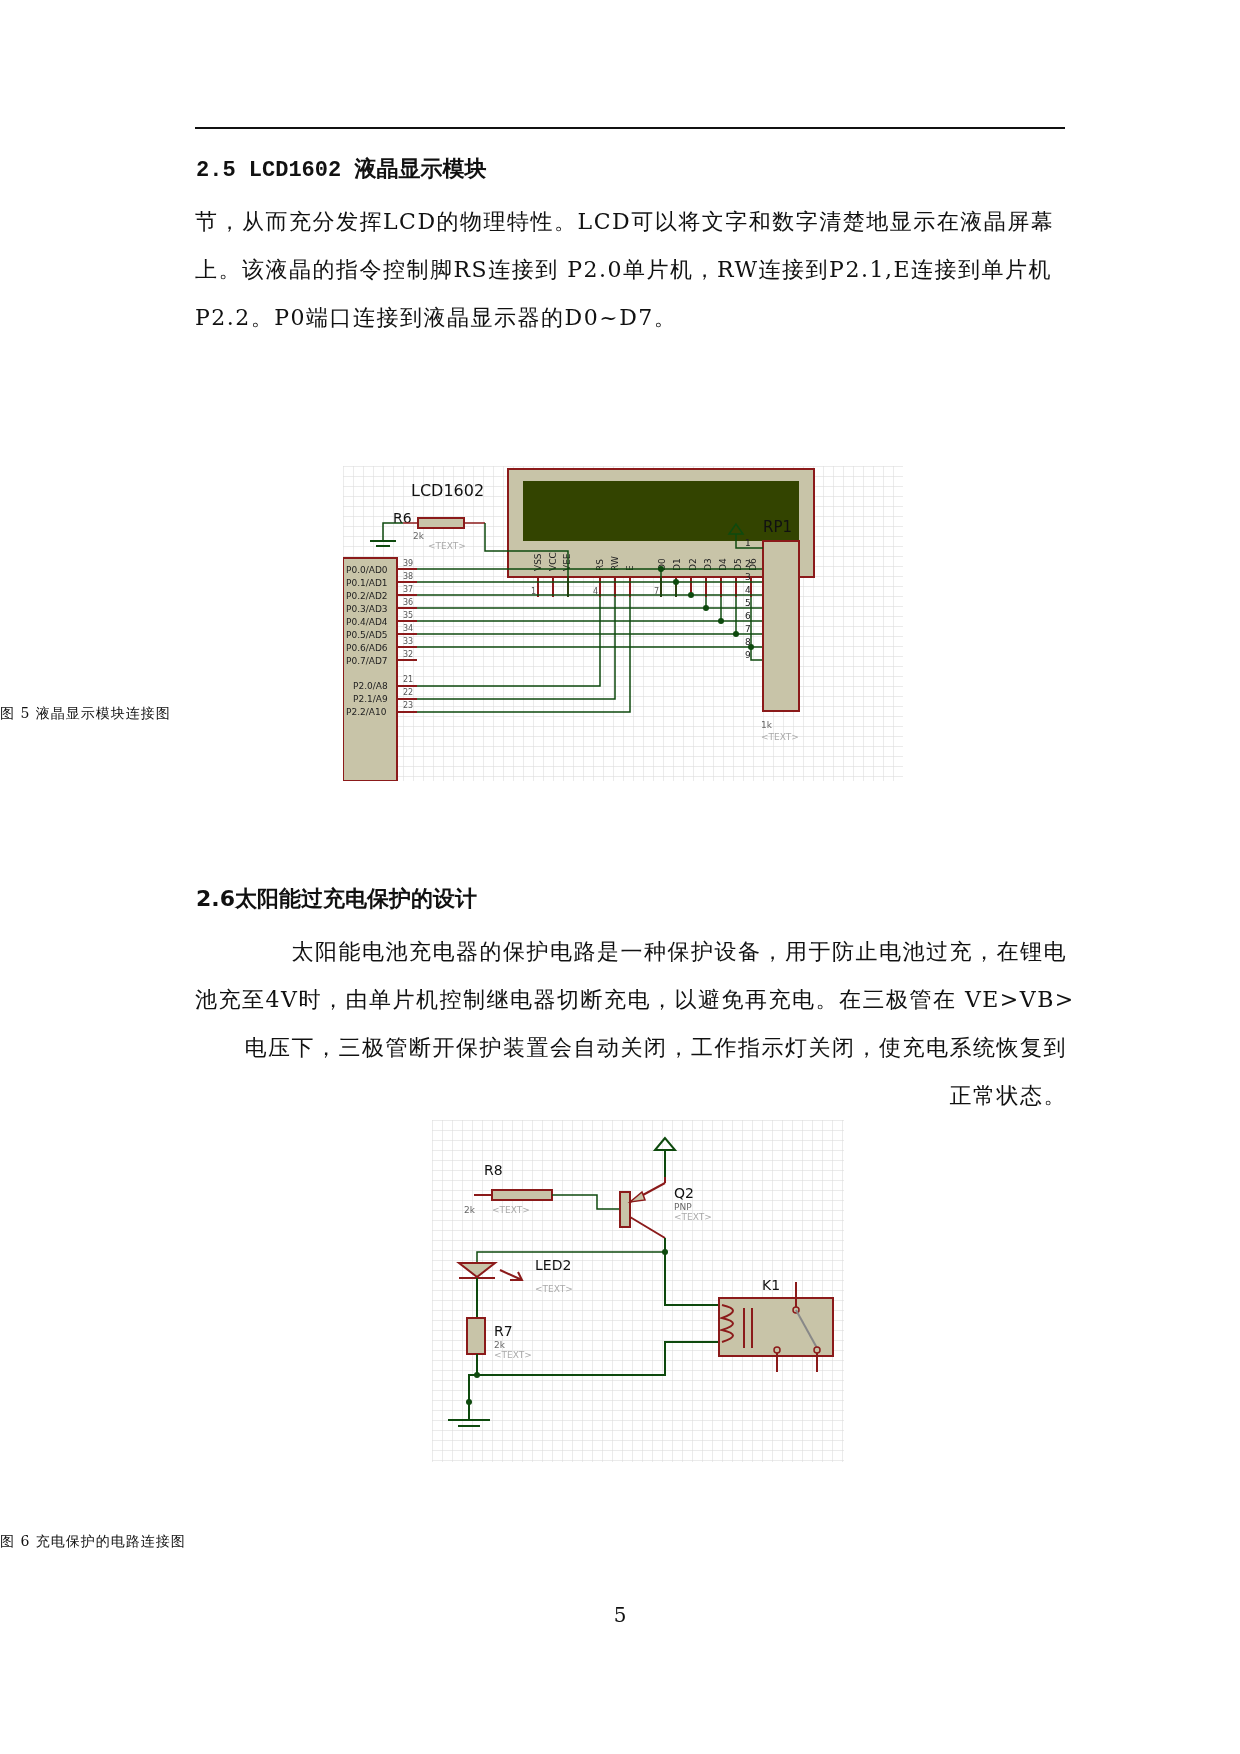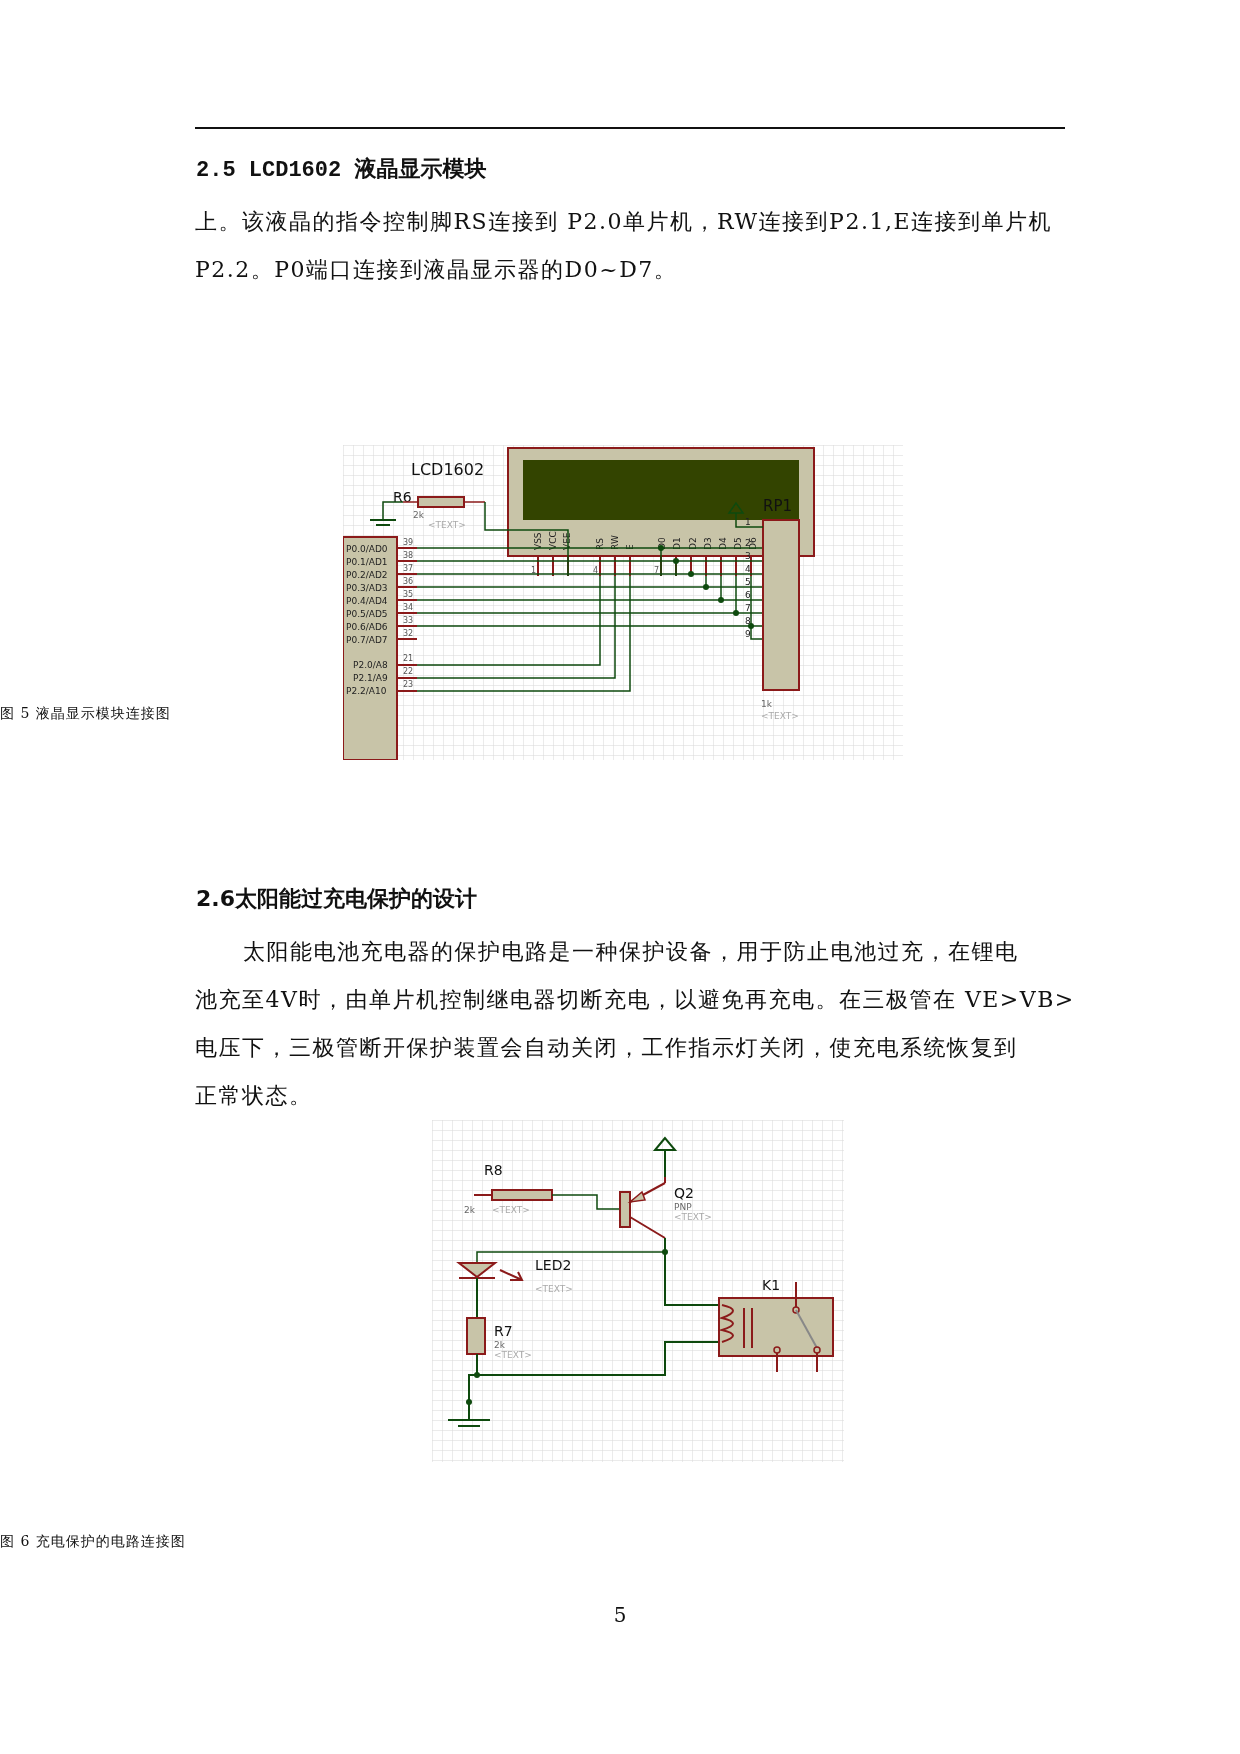--- a/index.html
+++ b/index.html
@@ -17,25 +17,26 @@
     .page-num { position: absolute; left: 0; width: 1240px; text-align: center; font-size: 20px; top: 1603px; }
     svg text { font-family: "DejaVu Sans", "Liberation Sans", sans-serif; }
   </style>
 </head>
 <body>
 
 <div class="rule"></div>
 
 <div class="heading" style="top:154px;font-family:Liberation Mono, monospace;">2.5 LCD1602 液晶显示模块</div>
 <div class="para" style="top:198px;">
+  <span class="line">节，从而充分发挥LCD的物理特性。LCD可以将文字和数字清楚地显示在液晶屏幕</span>
   <span class="line">上。该液晶的指令控制脚RS连接到 P2.0单片机，RW连接到P2.1,E连接到单片机</span>
   <span class="line">P2.2。P0端口连接到液晶显示器的D0~D7。</span>
 </div>
 
-<div class="figure" style="left:343px; top:445px; width:560px; height:315px;">
+<div class="figure" style="left:343px; top:466px; width:560px; height:315px;">
   <svg width="560" height="315" viewBox="0 0 560 315" xmlns="http://www.w3.org/2000/svg">
     <defs>
       <pattern id="grid5" width="10" height="10" patternUnits="userSpaceOnUse">
         <path d="M10 0 L0 0 0 10" fill="none" stroke="#d8d8d8" stroke-width="1"></path>
       </pattern>
     </defs>
     <rect x="0" y="0" width="560" height="315" fill="url(#grid5)"></rect>
 
     <rect x="165" y="3" width="306" height="108" fill="#c8c4a8" stroke="#8b1a1a" stroke-width="2"></rect>
     <rect x="180" y="15" width="276" height="60" fill="#334400"></rect>
@@ -180,21 +181,21 @@
       <text x="402" y="179">8</text>
       <text x="402" y="192">9</text>
     </g>
     <text x="418" y="262" font-size="9" fill="#666">1k</text>
     <text x="418" y="274" font-size="9" fill="#aaa">&lt;TEXT&gt;</text>
   </svg>
 </div>
 <div class="caption" style="top:705px;">图 5 液晶显示模块连接图</div>
 
 <div class="heading" style="top:884px;">2.6太阳能过充电保护的设计</div>
-<div class="para" style="top:928px;">
+<div class="para" style="top:928px;text-align:right;">
   <span class="line indent">太阳能电池充电器的保护电路是一种保护设备，用于防止电池过充，在锂电</span>
   <span class="line">池充至4V时，由单片机控制继电器切断充电，以避免再充电。在三极管在 VE&gt;VB&gt;</span>
   <span class="line">电压下，三极管断开保护装置会自动关闭，工作指示灯关闭，使充电系统恢复到</span>
   <span class="line">正常状态。</span>
 </div>
 
 <div class="figure" style="left:432px; top:1120px; width:412px; height:342px;">
   <svg width="412" height="342" viewBox="0 0 412 342" xmlns="http://www.w3.org/2000/svg">
     <defs>
       <pattern id="grid6" width="10" height="10" patternUnits="userSpaceOnUse">

